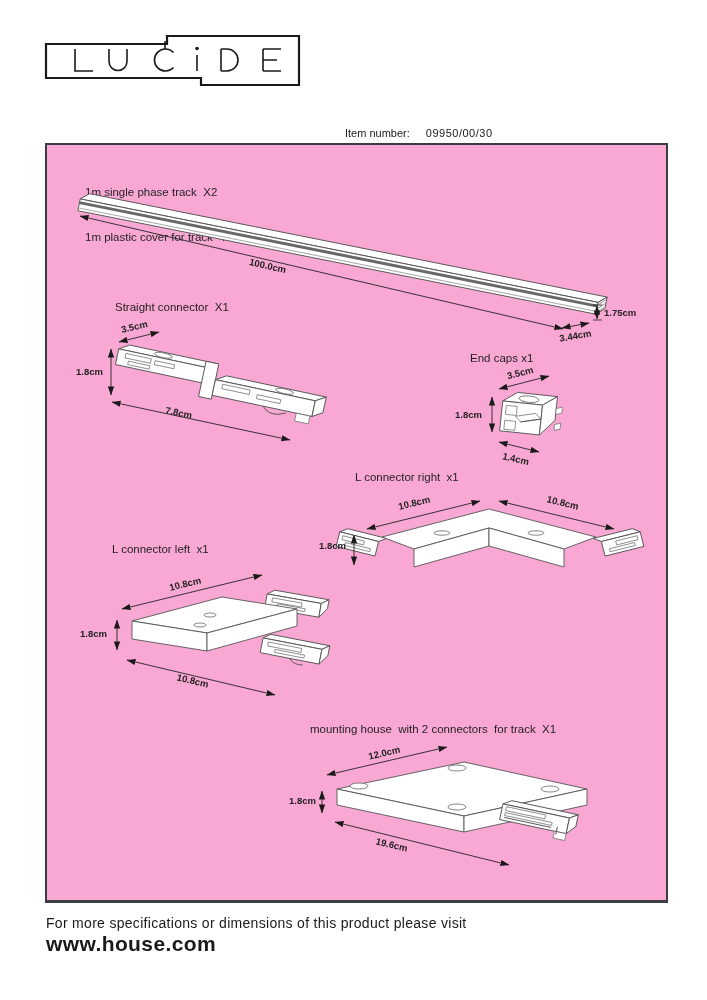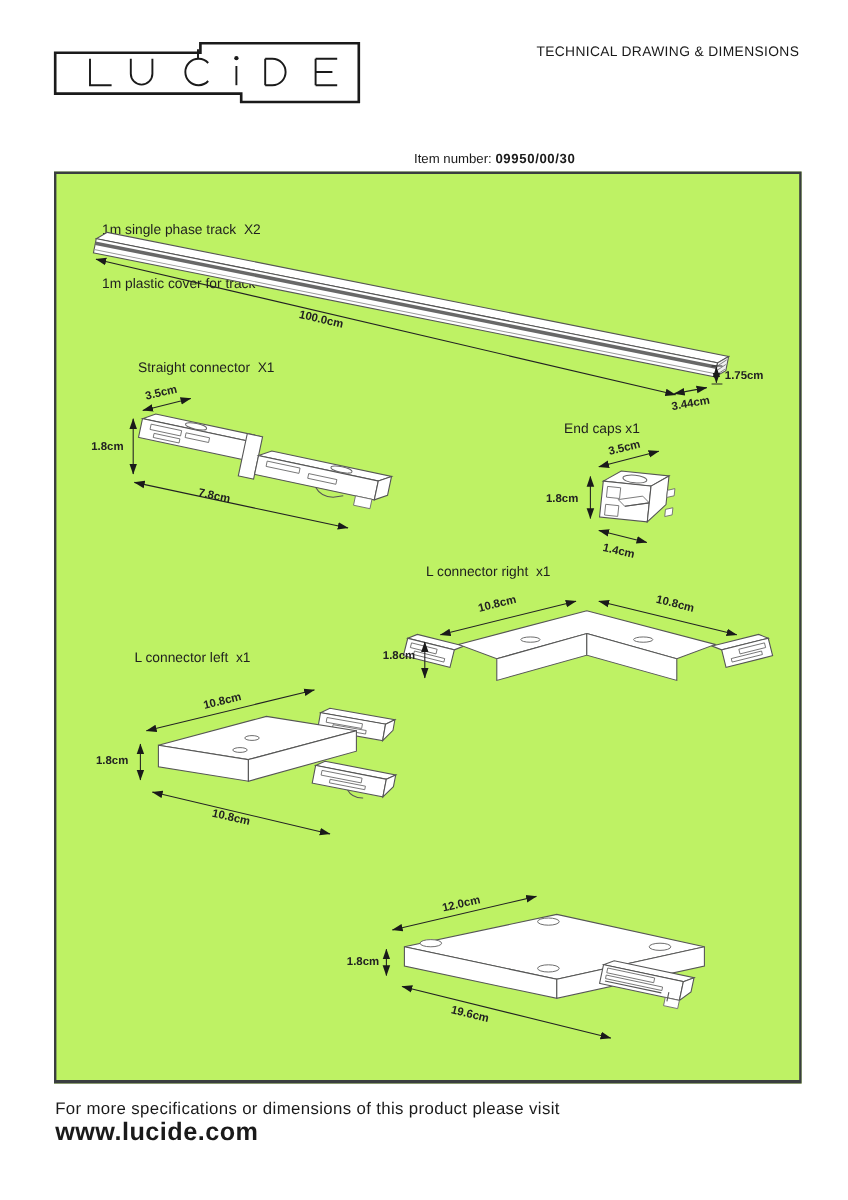--- a/index.html
+++ b/index.html
@@ -3,23 +3,23 @@
 <meta charset="utf-8">
 <style>
   html,body{margin:0;padding:0;background:#fff;}
   .page{position:relative;width:707px;height:1000px;background:#fff;overflow:hidden;
         font-family:"Liberation Sans",sans-serif;color:#1a1a1a;}
   .abs{position:absolute;}
   .doc-type{left:330px;top:38px;width:336px;text-align:right;font-size:11.5px;letter-spacing:.3px;color:#1a1a1a;}
   .title{left:46px;top:100px;font-size:21px;font-weight:bold;letter-spacing:.6px;}
   .codes{left:345px;top:96px;font-size:11px;line-height:15px;white-space:pre;}
   .codes .lab{font-weight:normal;}
-  .codes .valb{font-weight:bold;letter-spacing:.5px;}
+  .codes .valb{font-weight:normal;letter-spacing:.5px;margin-left:13px;}
   .codes .val{letter-spacing:.5px;}
-  .frame{left:45px;top:143px;width:619px;height:755px;border:2px solid #3a3e40;border-bottom-width:3px;background:#bef264;}
+  .frame{left:45px;top:143px;width:619px;height:755px;border:2px solid #3a3e40;border-bottom-width:3px;background:#f9a8d4;}
   .lbl{position:absolute;font-size:11.5px;color:#1f1f1f;white-space:pre;line-height:15px;}
   .footer1{left:46px;top:915px;font-size:14px;font-weight:normal;letter-spacing:.3px;}
   .footer2{left:46px;top:932px;font-size:21px;font-weight:bold;letter-spacing:.4px;}
   svg{overflow:visible;}
   svg text{font-family:"Liberation Sans",sans-serif;}
   .dimt{font-size:9.5px;font-weight:bold;fill:#222;}
   .ln{fill:#fff;stroke:#555;stroke-width:.9;}
   .lnn{fill:none;stroke:#555;stroke-width:.9;}
   .det{fill:#fff;stroke:#6a6a6a;stroke-width:.7;}
   .dim{stroke:#222;stroke-width:.9;fill:none;}
@@ -46,21 +46,20 @@
       <path d="M64,17 v12.5 a9,9 0 0 0 18,0 V17"></path>
       <path d="M128.5,20.5 A11,11 0 1 0 128.5,35.5"></path>
       <path d="M120,17 V9"></path>
       <path d="M152,23 V39"></path>
       <path d="M176,17 V39 M176,17 h6 a11,11 0 0 1 0,22 h-6"></path>
       <path d="M218,17 V39 M218,17 h18 M218,28 h14 M218,39 h18"></path>
     </g>
     <circle cx="152" cy="16.5" r="1.8" fill="#1a1a1a"></circle>
   </svg>
 
-  <div class="abs doc-type">TECHNICAL DRAWING &amp; DIMENSIONS</div>
 
   <div class="abs codes">
     <div><span class="lab">Item number: </span><span class="valb">09950/00/30</span></div>
     <div><span class="lab">EAN code: </span><span class="val">5411212093295</span></div>
   </div>
 
   <div class="abs frame">
 
     <div class="lbl" style="left:38px;top:10px">
       <div>1m single phase track  X2</div>
@@ -191,20 +190,21 @@
         <ellipse class="hole" cx="128" cy="66" rx="6" ry="2"></ellipse>
       </g>
       <line class="dim" x1="50" y1="50" x2="190" y2="16" marker-start="url(#ah)" marker-end="url(#ah)"></line>
       <text class="dimt" x="114" y="28" text-anchor="middle" transform="rotate(-14 114 28)">10.8cm</text>
       <line class="dim" x1="45" y1="61" x2="45" y2="91" marker-start="url(#ah)" marker-end="url(#ah)"></line>
       <text class="dimt" x="8" y="78">1.8cm</text>
       <line class="dim" x1="55" y1="101" x2="203" y2="136" marker-start="url(#ah)" marker-end="url(#ah)"></line>
       <text class="dimt" x="120" y="125" text-anchor="middle" transform="rotate(13 120 125)">10.8cm</text>
     </svg>
 
+    <div class="lbl" style="left:263px;top:577px">mounting house  with 2 connectors  for track  X1</div>
     <svg class="abs" style="left:230px;top:594px" width="380" height="160" viewBox="0 0 380 160">
       <g>
         <polygon class="ln" points="60,50 187,23 310,50 187,77"></polygon>
         <polygon class="ln" points="60,50 187,77 187,93 60,66"></polygon>
         <polygon class="ln" points="187,77 310,50 310,66 187,93"></polygon>
         <ellipse class="hole" cx="82" cy="47" rx="9" ry="3"></ellipse>
         <ellipse class="hole" cx="180" cy="29" rx="9" ry="3"></ellipse>
         <ellipse class="hole" cx="273" cy="50" rx="9" ry="3"></ellipse>
         <ellipse class="hole" cx="180" cy="68" rx="9" ry="3"></ellipse>
         <g transform="translate(227,60) rotate(12)">
@@ -222,15 +222,15 @@
       <text class="dimt" x="108" y="17" text-anchor="middle" transform="rotate(-13 108 17)">12.0cm</text>
       <line class="dim" x1="45" y1="52" x2="45" y2="74" marker-start="url(#ah)" marker-end="url(#ah)"></line>
       <text class="dimt" x="12" y="65">1.8cm</text>
       <line class="dim" x1="58" y1="83" x2="232" y2="126" marker-start="url(#ah)" marker-end="url(#ah)"></line>
       <text class="dimt" x="114" y="109" text-anchor="middle" transform="rotate(13.5 114 109)">19.6cm</text>
     </svg>
 
   </div>
 
   <div class="abs footer1">For more specifications or dimensions of this product please visit</div>
-  <div class="abs footer2">www.lucide.com</div>
+  <div class="abs footer2">www.house.com</div>
 
 </div>
 
 </body></html>

